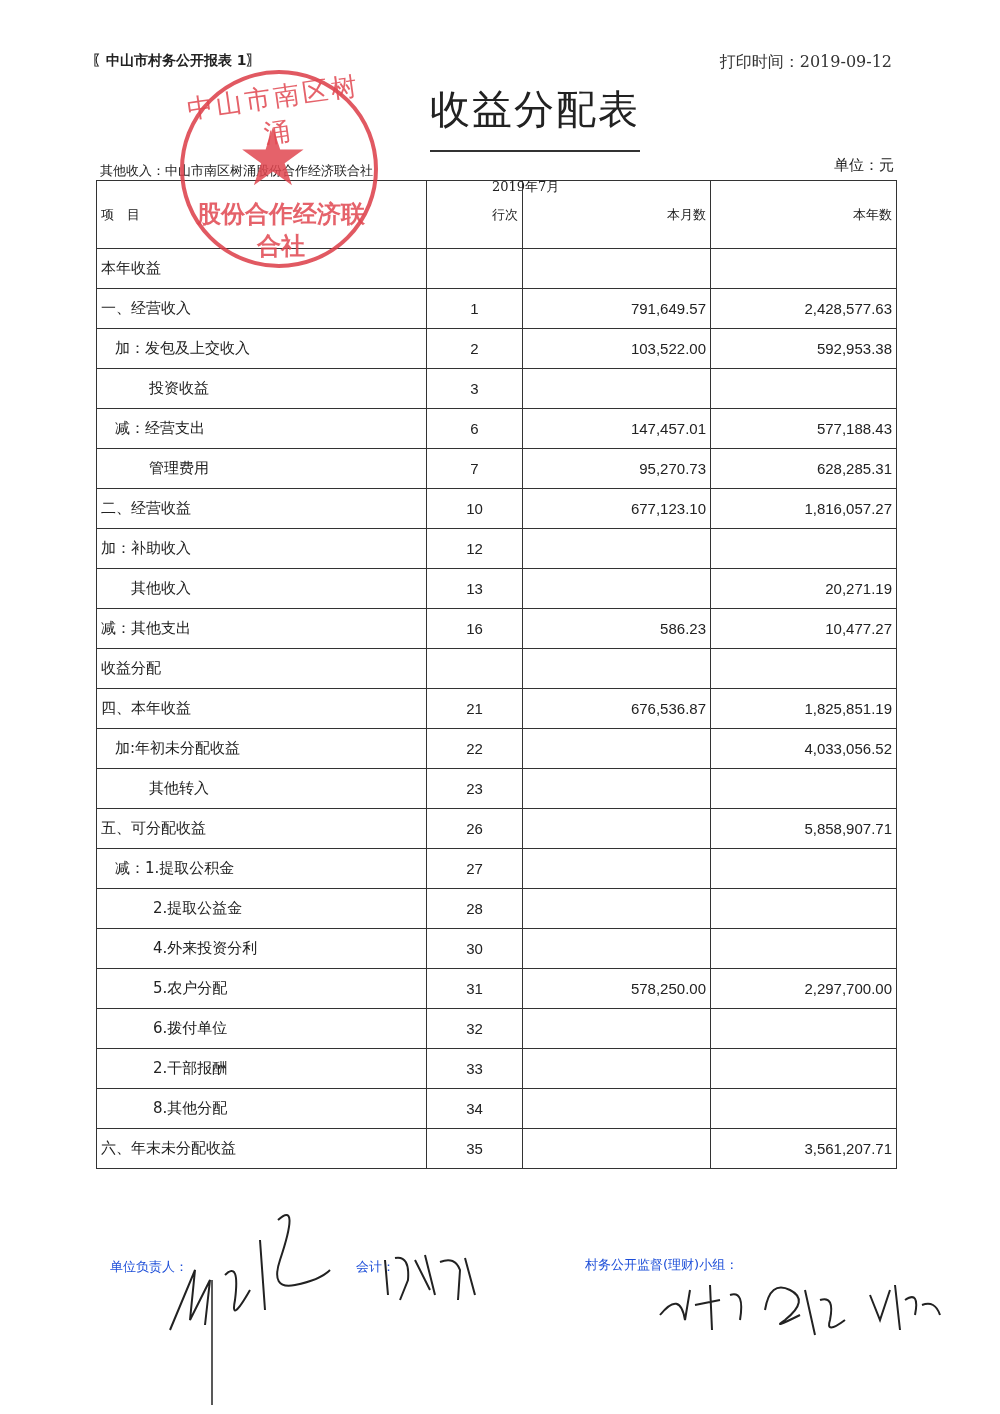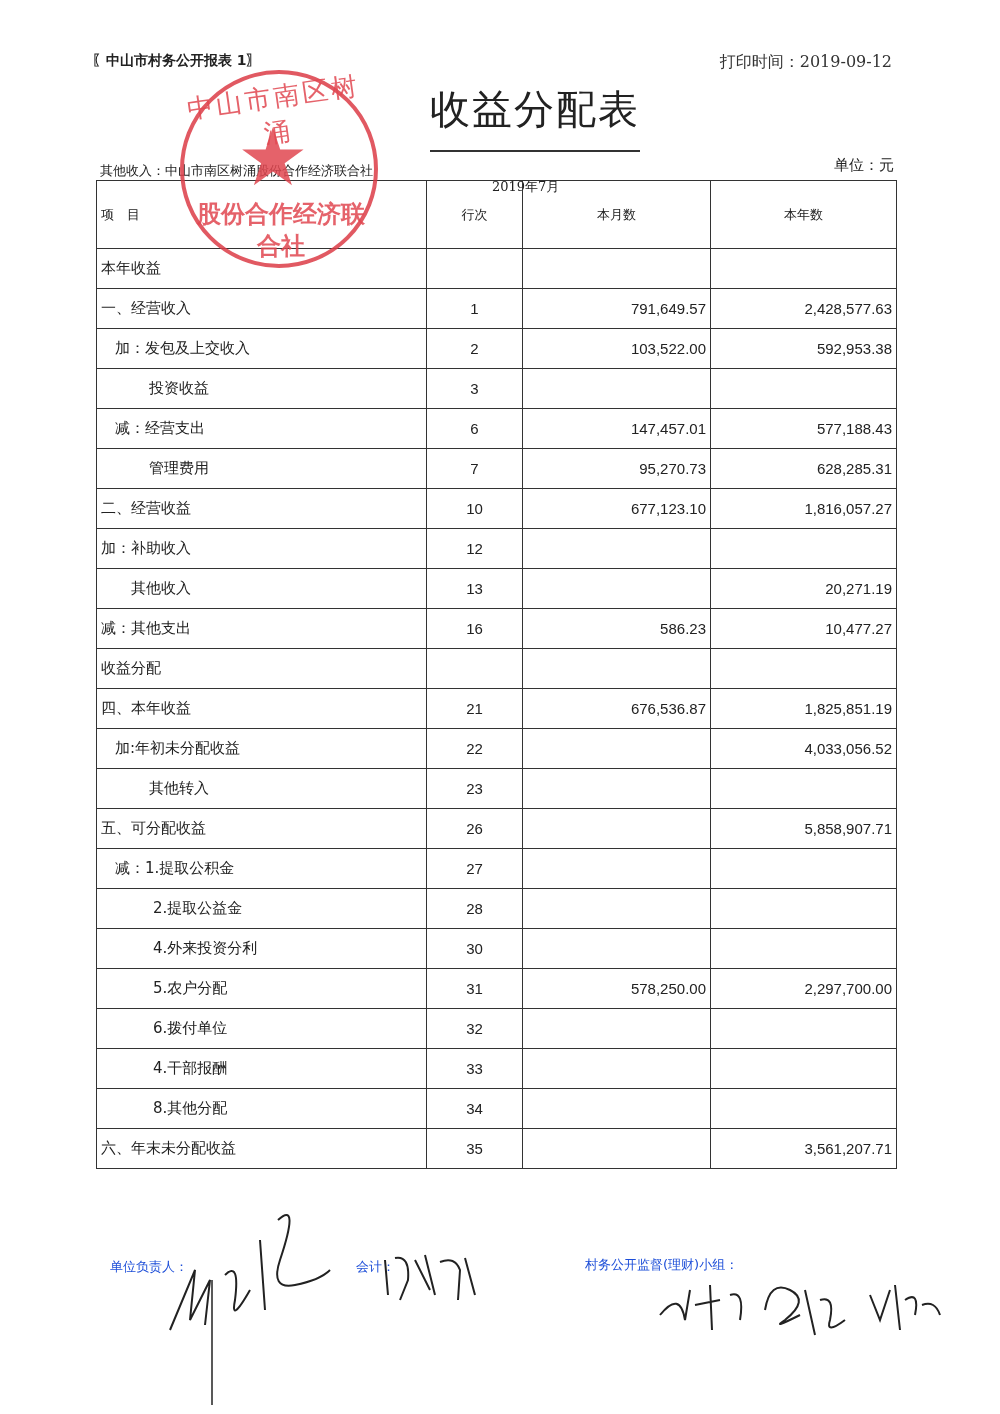--- a/index.html
+++ b/index.html
@@ -7,21 +7,21 @@
   .abs { position:absolute; }
   .doc-code { left:92px; top:52px; font-size:14px; font-weight:bold; color:#222; }
   .print-time { right:108px; top:52px; font-size:16px; font-family:"DejaVu Serif", serif; color:#333; }
   .title { left:0; width:1070px; top:82px; text-align:center; font-size:40px; font-family:"DejaVu Serif", serif; color:#222; }
   .title span { border-bottom:2px solid #333; padding-bottom:18px; letter-spacing:2px; }
   .unit-name { left:100px; top:162px; font-size:13px; color:#222; }
   .period { left:492px; top:158px; font-size:13px; font-family:"DejaVu Serif", serif;margin-top:20px; }
   .unit-label { right:106px; top:156px; font-size:15px;text-align:right; }
   table.report { position:absolute; left:96px; top:180px; width:800px; border-collapse:collapse; table-layout:fixed; }
   table.report td, table.report th { border:1.5px solid #333; font-weight:normal; font-size:15px; padding:0 4px; height:39px; }
-  table.report th { height:67px; font-size:13px; }
+  table.report th { height:67px; font-size:13px;text-align:right; }
   col.c-item { width:330px; }
   col.c-line { width:96px; }
   col.c-month { width:188px; }
   col.c-year { width:186px; }
   td.item { text-align:left; white-space:nowrap; }
   td.line { text-align:center; font-family:"Liberation Sans", sans-serif; }
   td.num { text-align:right; font-family:"Liberation Sans", sans-serif; font-size:15.5px; }
   .ind1 { padding-left:18px !important; }
   .ind2 { padding-left:34px !important; }
   .ind3 { padding-left:52px !important; }
@@ -173,21 +173,21 @@
         <td class="num">578,250.00</td>
         <td class="num">2,297,700.00</td>
       </tr>
     <tr>
         <td class="item ind4">6.拨付单位</td>
         <td class="line">32</td>
         <td class="num"></td>
         <td class="num"></td>
       </tr>
     <tr>
-        <td class="item ind4">4.干部报酬</td>
+        <td class="item ind4">2.干部报酬</td>
         <td class="line">33</td>
         <td class="num"></td>
         <td class="num"></td>
       </tr>
     <tr>
         <td class="item ind4">8.其他分配</td>
         <td class="line">34</td>
         <td class="num"></td>
         <td class="num"></td>
       </tr>

